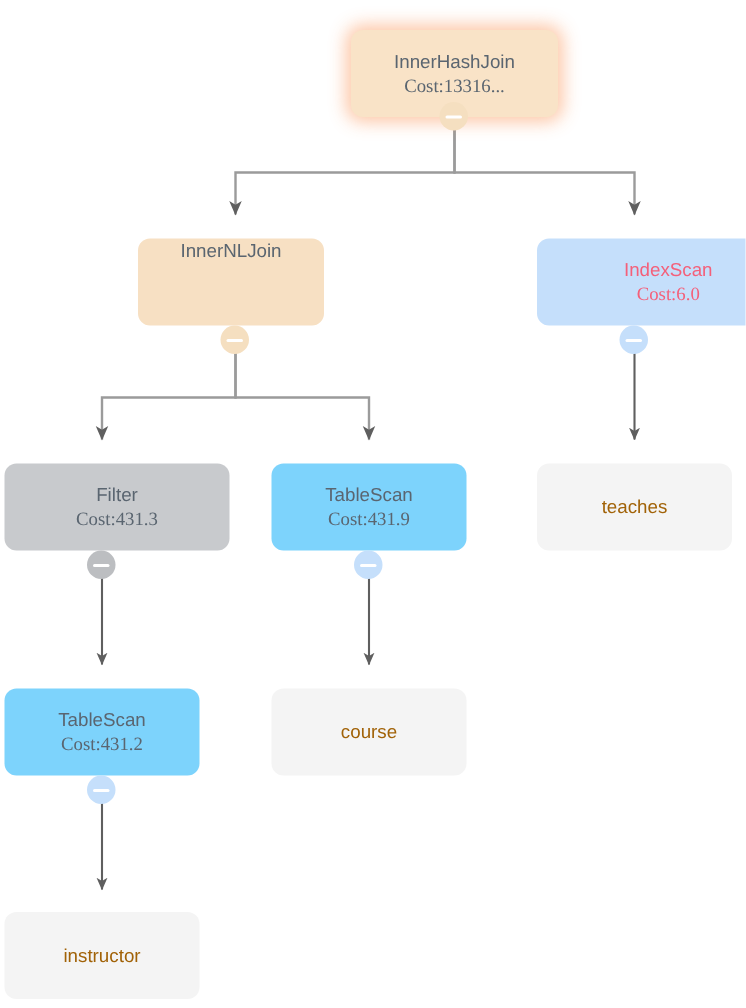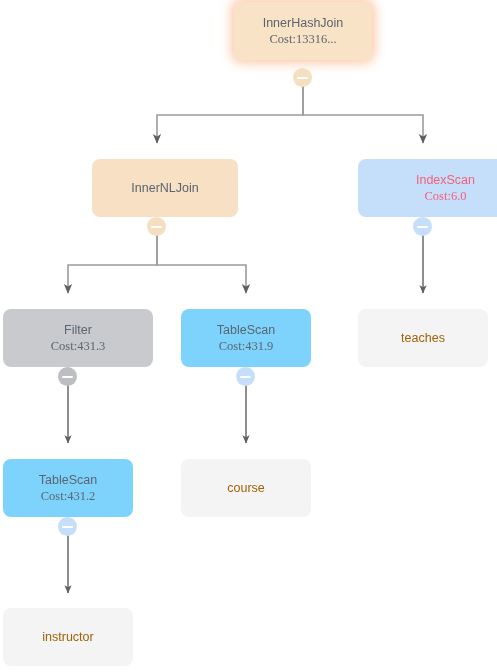--- a/index.html
+++ b/index.html
@@ -113,27 +113,27 @@
       <path d="M68,380 L68,443" fill="none" stroke="#5f5f5f" stroke-width="1.4" marker-end="url(#arrowhead)"></path>
     </g>
     <g>
       <path d="M246,380 L246,443" fill="none" stroke="#5f5f5f" stroke-width="1.4" marker-end="url(#arrowhead)"></path>
     </g>
     <g>
       <path d="M68,530 L68,593" fill="none" stroke="#5f5f5f" stroke-width="1.4" marker-end="url(#arrowhead)"></path>
     </g>
   </svg>
 
-  <div class="node node-orange-root" style="left:234px; top:2px; width:138px; height:58px;">
+  <div class="node node-orange-root" style="left:234px; top:20px; width:138px; height:58px;">
     <span class="lbl-op">InnerHashJoin</span>
     <span class="lbl-cost">Cost:13316...</span>
   </div>
   <div class="toggle tg-orange" style="left:293px; top:68px;"></div>
 
-  <div class="node node-orange" style="left:92px; top:159px; width:146px; height:58px;">
+  <div class="node node-orange" style="left:92px; top:159px; width:124px; height:58px;justify-content:space-between;">
     <span class="lbl-op">InnerNLJoin</span>
   </div>
   <div class="toggle tg-orange" style="left:147px; top:217px;"></div>
 
   <div class="node node-blue-hl" style="left:358px; top:159px; width:148px; height:58px;padding-left:27px;">
     <span class="lbl-op">IndexScan</span>
     <span class="lbl-cost">Cost:6.0</span>
   </div>
   <div class="toggle tg-blue" style="left:413px; top:217px;"></div>
 

